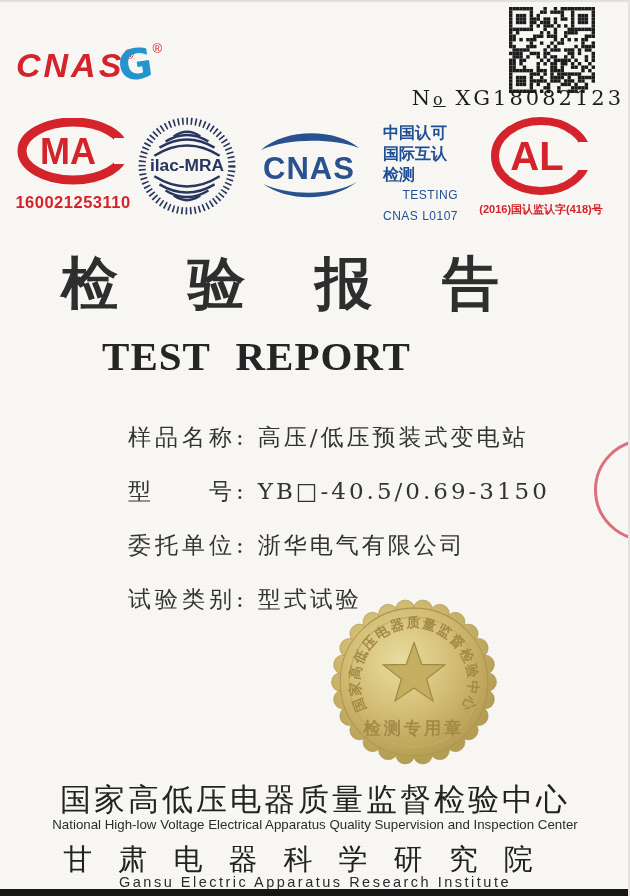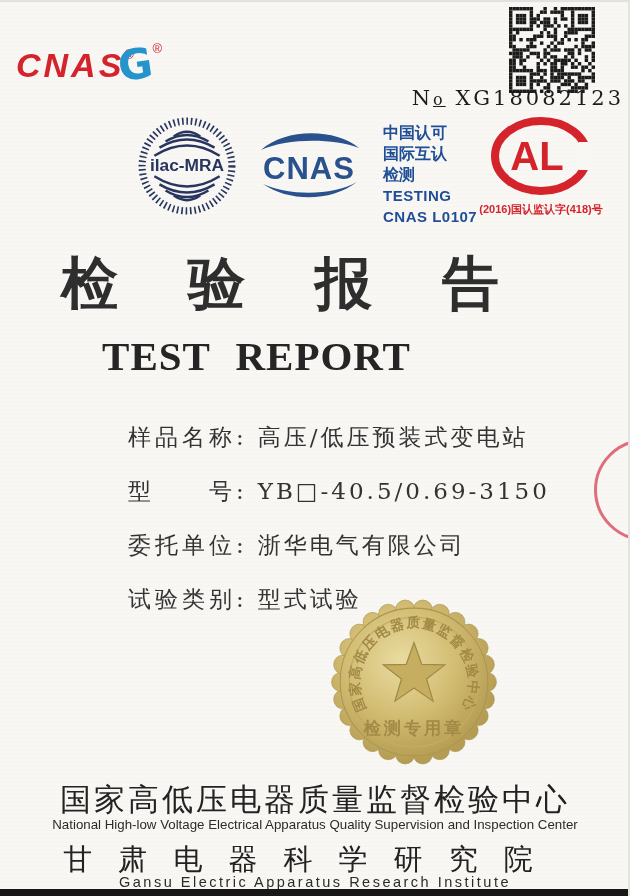--- a/index.html
+++ b/index.html
@@ -33,21 +33,21 @@
 
   
   .cert-row{position:absolute;left:0;top:112px;width:630px;height:112px;}
   .cma{position:absolute;left:14px;top:4px;width:118px;text-align:center;}
   .cma-number{color:#d5232b;font-weight:700;font-size:16.5px;letter-spacing:0.5px;margin-top:1px;
     font-family:"Liberation Sans",sans-serif;}
   .ilac{position:absolute;left:136px;top:1px;}
   .cnas{position:absolute;left:253px;top:12px;}
   .accred{position:absolute;left:383px;top:8px;color:#1f4e96;line-height:21px;font-size:16px;
     font-weight:600;font-family:"Liberation Sans",sans-serif;}
-  .accred .en{font-weight:700;font-size:15px;letter-spacing:0.5px;}
+  .accred .en{font-weight:400;font-size:12px;letter-spacing:0.5px;text-align:right;}
   .cal{position:absolute;left:476px;top:2px;width:130px;text-align:center;}
   .cal-number{color:#d5232b;font-size:11px;font-weight:600;margin-top:0px;letter-spacing:0;}
 
   
   .title-zh{position:absolute;left:0;top:244px;width:630px;text-align:center;
     font-size:57px;font-weight:700;letter-spacing:70px;box-sizing:border-box;
     color:#2e2e2e;font-family:"Liberation Sans",sans-serif;}
   .title-en{position:absolute;left:0;top:330px;width:513px;text-align:center;
     font-family:"Liberation Serif","DejaVu Serif",serif;font-weight:700;font-size:41px;
     letter-spacing:1px;word-spacing:14px;color:#252525;}
@@ -424,20 +424,28 @@
       <rect x="21" y="24" width="1" height="1" fill="#1b1b1b"></rect>
     </svg>
 
   <div class="report-no">
     <span>N</span><span class="no-o">o</span>
     <span>XG18082123</span>
   </div>
 
   <div class="cert-row">
 
+    <div class="cma">
+      <svg width="114" height="70" viewBox="0 0 114 70">
+        <ellipse cx="57" cy="33" rx="51" ry="29" fill="none" stroke="#d5232b" stroke-width="9"></ellipse>
+        <rect x="98" y="20" width="18" height="26" fill="#f8f7f4"></rect>
+        <text x="52" y="46" text-anchor="middle" font-family="Liberation Sans, sans-serif" font-size="36" font-weight="800" fill="#d5232b">MA</text>
+      </svg>
+      <div class="cma-number">160021253110</div>
+    </div>
 
     <div class="ilac">
       <svg width="102" height="102" viewBox="0 0 100 100">
         <circle cx="50" cy="50" r="44" fill="none" stroke="#27355f" stroke-width="7" stroke-dasharray="1.6 2.7"></circle>
         <path d="M18,40 Q50,20 82,40" fill="none" stroke="#27355f" stroke-width="2.4"></path>
         <path d="M23,32 Q50,16 77,32" fill="none" stroke="#27355f" stroke-width="2.4"></path>
         <path d="M29,26 Q50,13 71,26" fill="none" stroke="#27355f" stroke-width="2.4"></path>
         <path d="M37,21 Q50,12 63,21" fill="none" stroke="#27355f" stroke-width="2.4"></path>
         <path d="M18,60 Q50,80 82,60" fill="none" stroke="#27355f" stroke-width="2.4"></path>
         <path d="M23,68 Q50,84 77,68" fill="none" stroke="#27355f" stroke-width="2.4"></path>

